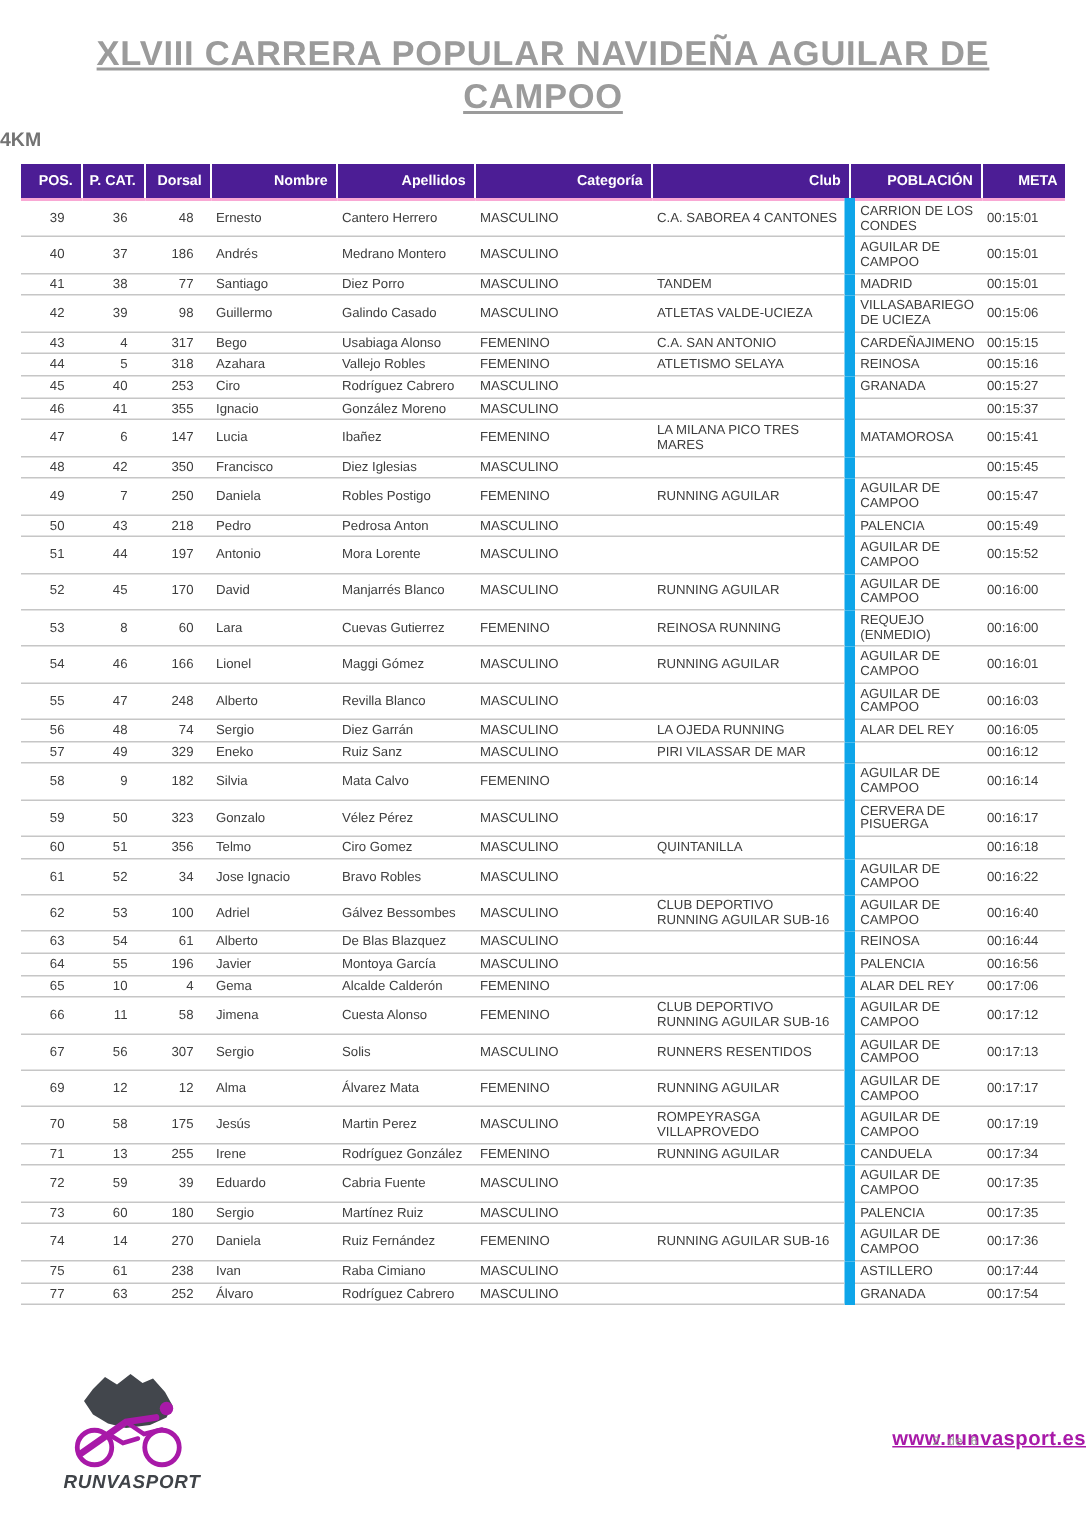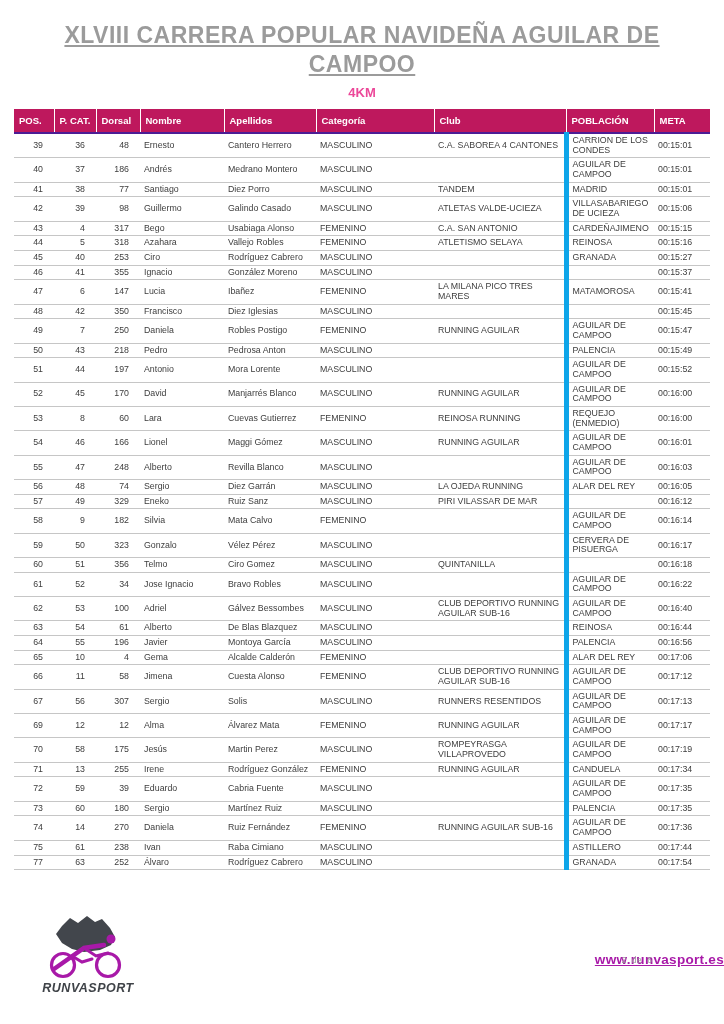--- a/index.html
+++ b/index.html
@@ -18,56 +18,56 @@
     text-align: center;
     font-size: 23px;
     font-weight: bold;
     line-height: 1.28;
     color: #9b9b9b;
     text-decoration: underline;
     letter-spacing: 0.5px;
   }
   .doc-subtitle {
     margin-top: 5px;
-    text-align: center;
+    text-align: left;
     font-size: 13px;
     font-weight: bold;
-    color: #ec4899;
+    color: #737373;
   }
   table.results {
     margin: 9px 14px 0 14px;
     width: 696px;
     border-collapse: collapse;
     table-layout: fixed;
   }
   table.results thead th {
-    background: #be185d;
+    background: #4c1d95;
     color: #ffffff;
     font-size: 9.5px;
     font-weight: bold;
-    text-align: left;
+    text-align: right;
     padding: 6px 5px;
     border-right: 1px solid rgba(255,255,255,0.85);
-    border-bottom: 2px solid #4c1d95;
+    border-bottom: 2px solid #f9a8d4;
     overflow: hidden;
     white-space: nowrap;
   }
   table.results thead th:last-child { border-right: none; }
   table.results tbody td {
     font-size: 8.8px;
     line-height: 1.1;
     color: #3d3d3d;
     padding: 2px 4px;
     border-bottom: 1px solid #c6c6c6;
     vertical-align: middle;
     word-break: break-word;
   }
   table.results tbody td.num { text-align: right; padding-right: 11px; }
   table.results tbody td.time { text-align: left; white-space: nowrap; }
-  table.results tbody td.pob { border-left: 5px solid #0ea5e9; }
+  table.results tbody td.pob { border-left: 7px solid #0ea5e9; }
   .footer-logo {
     position: absolute;
     left: 32px;
     top: 912px;
     width: 112px;
     height: 88px;
   }
   .footer-link-wrap {
     position: absolute;
     left: 0; right: 0;

